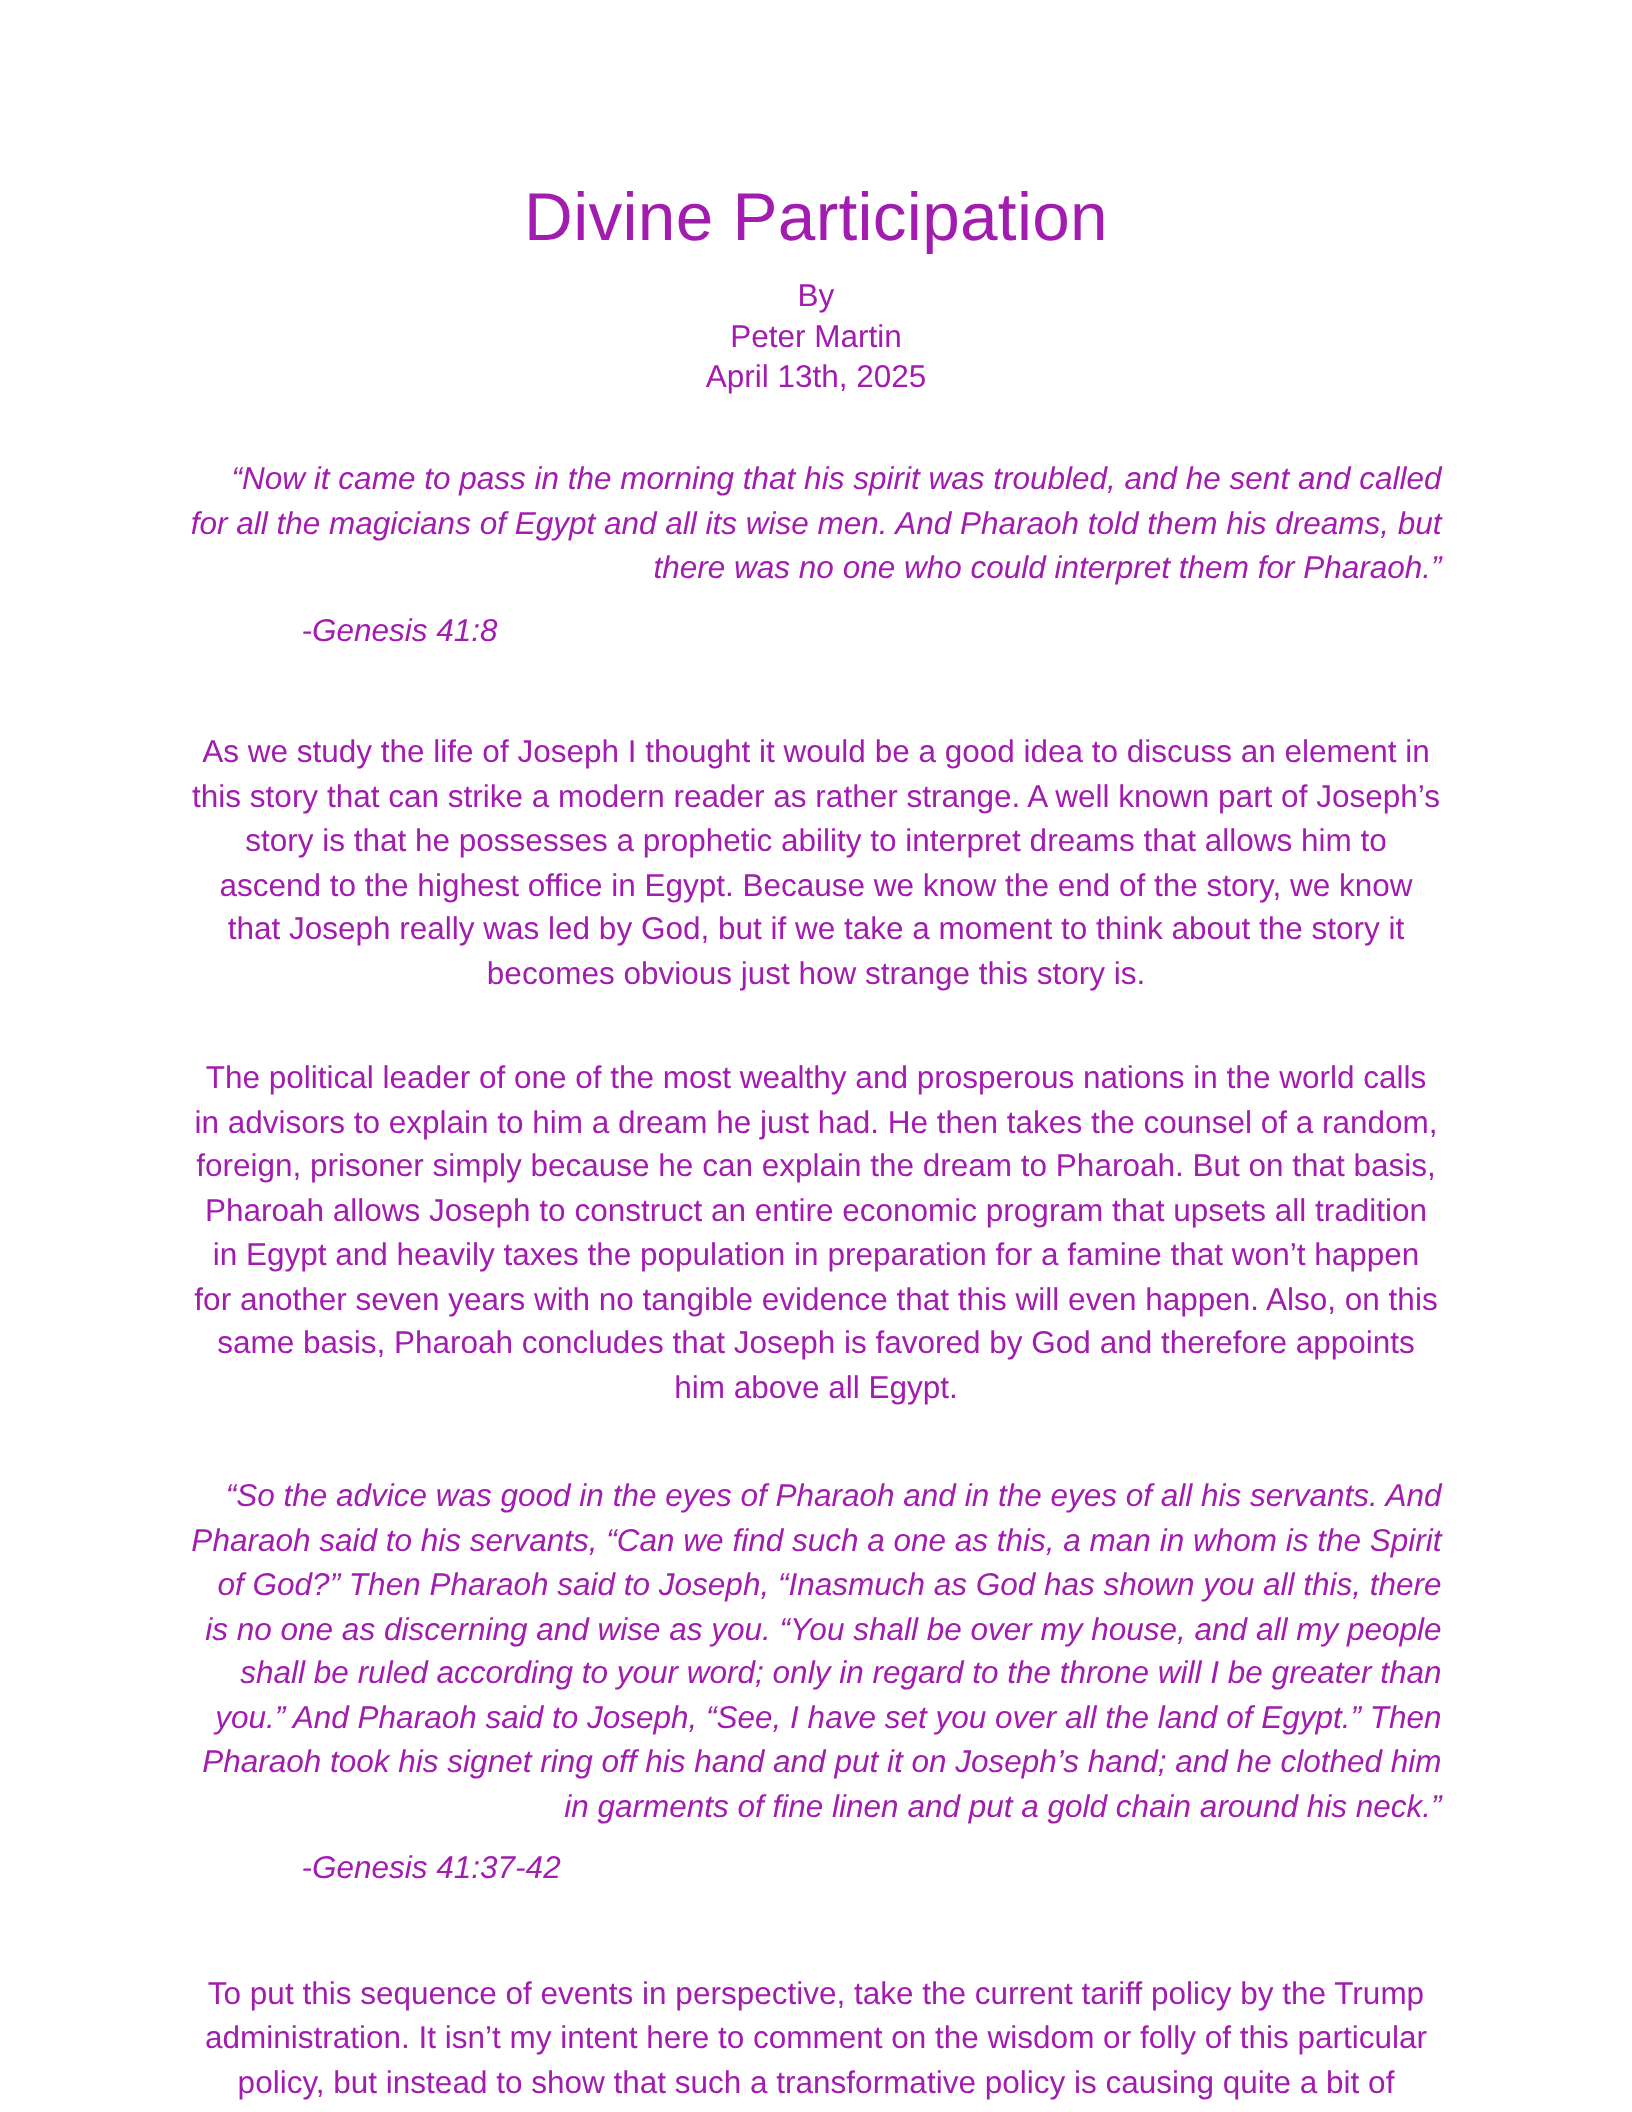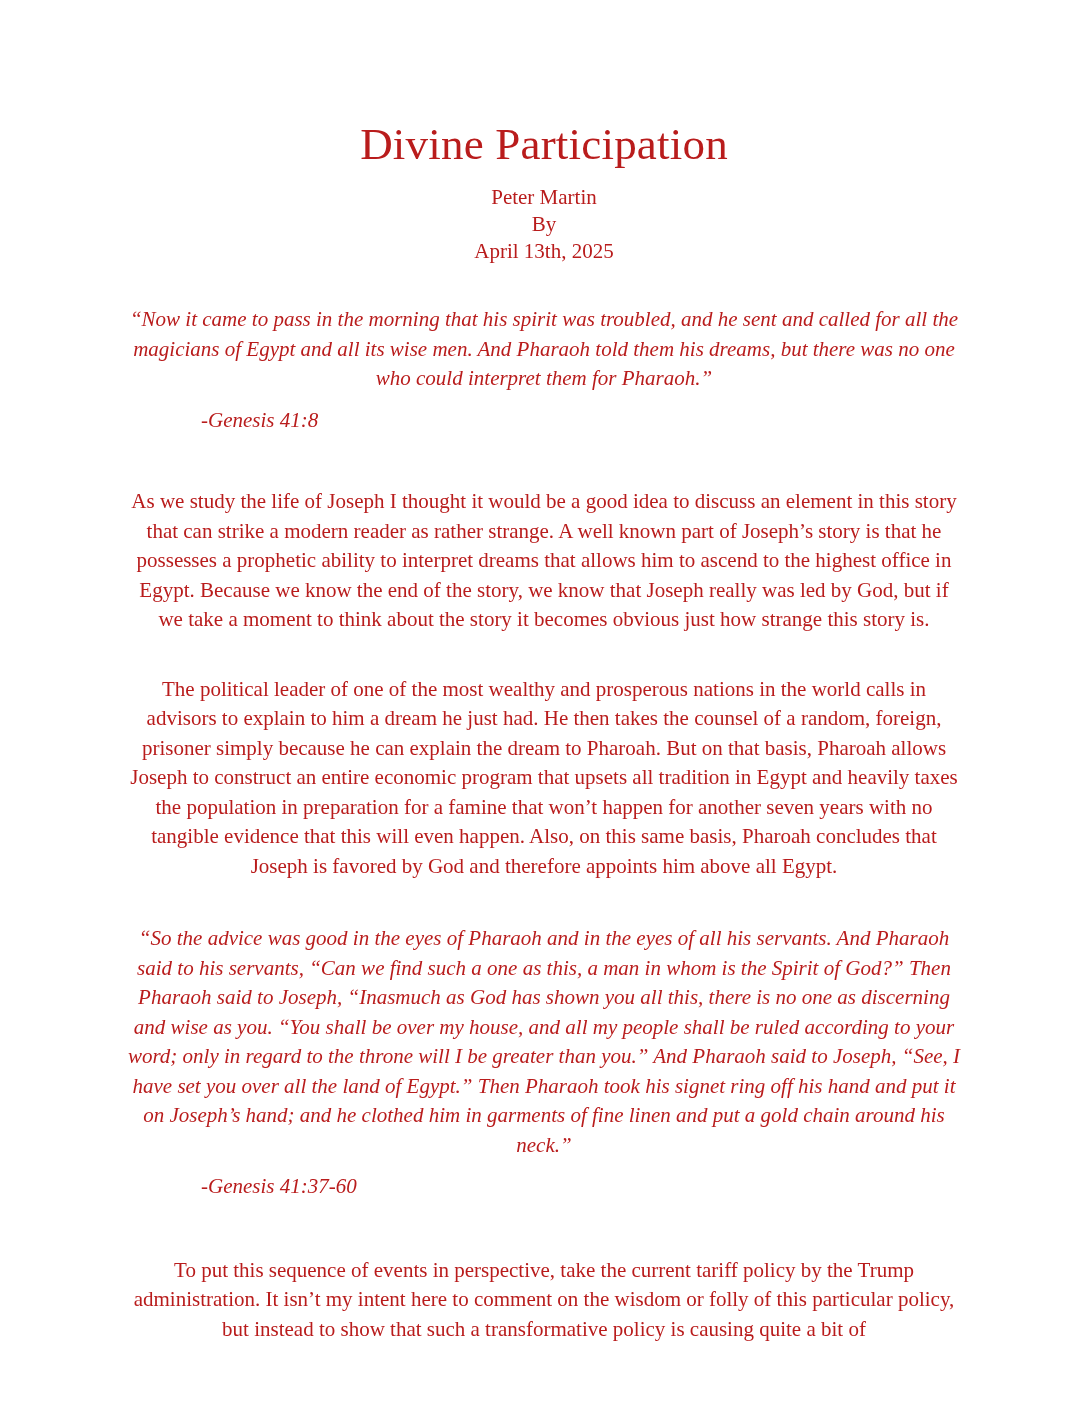--- a/index.html
+++ b/index.html
@@ -7,22 +7,22 @@
     margin: 0;
     padding: 0;
     background: #ffffff;
   }
   .page {
     position: relative;
     width: 1088px;
     height: 1408px;
     margin: 0 auto;
     background: #ffffff;
-    font-family: Liberation Serif, serif;
-    color: #b91c1c;
+    font-family: Liberation Sans, sans-serif;
+    color: #a21caf;
     overflow: hidden;
     box-sizing: border-box;
   }
   .content {
     position: absolute;
     left: 127px;
     top: 0;
     width: 834px;
   }
   .doc-title {
@@ -43,21 +43,21 @@
   }
   .byline div {
     white-space: pre;
   }
   .quote-block {
     font-size: 21px;
     line-height: 29.5px;
     font-style: italic;
     margin: 0;
     padding-top: 40px;
-    text-align: center;
+    text-align: right;
   }
   .quote-block.second {
     padding-top: 43px;
   }
   .citation {
     font-size: 21px;
     line-height: 29.5px;
     font-style: italic;
     margin: 12px;
     padding-left: 62px;
@@ -76,33 +76,33 @@
 </style>
 </head>
 <body>
 
 <div class="page">
   <div class="content">
 
     <h1 class="doc-title">Divine Participation</h1>
 
     <div class="byline">
+      <div>By</div>
       <div>Peter Martin</div>
-      <div>By</div>
       <div>April 13th, 2025</div>
     </div>
 
     <p class="quote-block">“Now it came to pass in the morning that his spirit was troubled, and he sent and called for all the magicians of Egypt and all its wise men. And Pharaoh told them his dreams, but there was no one who could interpret them for Pharaoh.”</p>
 
     <p class="citation">-Genesis 41:8</p>
 
     <p class="body-para">As we study the life of Joseph I thought it would be a good idea to discuss an element in this story that can strike a modern reader as rather strange. A well known part of Joseph’s story is that he possesses a prophetic ability to interpret dreams that allows him to ascend to the highest office in Egypt. Because we know the end of the story, we know that Joseph really was led by God, but if we take a moment to think about the story it becomes obvious just how strange this story is.</p>
 
     <p class="body-para">The political leader of one of the most wealthy and prosperous nations in the world calls in advisors to explain to him a dream he just had. He then takes the counsel of a random, foreign, prisoner simply because he can explain the dream to Pharoah. But on that basis, Pharoah allows Joseph to construct an entire economic program that upsets all tradition in Egypt and heavily taxes the population in preparation for a famine that won’t happen for another seven years with no tangible evidence that this will even happen. Also, on this same basis, Pharoah concludes that Joseph is favored by God and therefore appoints him above all Egypt.</p>
 
     <p class="quote-block second">“So the advice was good in the eyes of Pharaoh and in the eyes of all his servants. And Pharaoh said to his servants, “Can we find such a one as this, a man in whom is the Spirit of God?” Then Pharaoh said to Joseph, “Inasmuch as God has shown you all this, there is no one as discerning and wise as you. “You shall be over my house, and all my people shall be ruled according to your word; only in regard to the throne will I be greater than you.” And Pharaoh said to Joseph, “See, I have set you over all the land of Egypt.” Then Pharaoh took his signet ring off his hand and put it on Joseph’s hand; and he clothed him in garments of fine linen and put a gold chain around his neck.”</p>
 
-    <p class="citation">-Genesis 41:37-60</p>
+    <p class="citation">-Genesis 41:37-42</p>
 
     <p class="body-para after-citation">To put this sequence of events in perspective, take the current tariff policy by the Trump administration. It isn’t my intent here to comment on the wisdom or folly of this particular policy, but instead to show that such a transformative policy is causing quite a bit of</p>
 
   </div>
 </div>
 
 </body></html>

